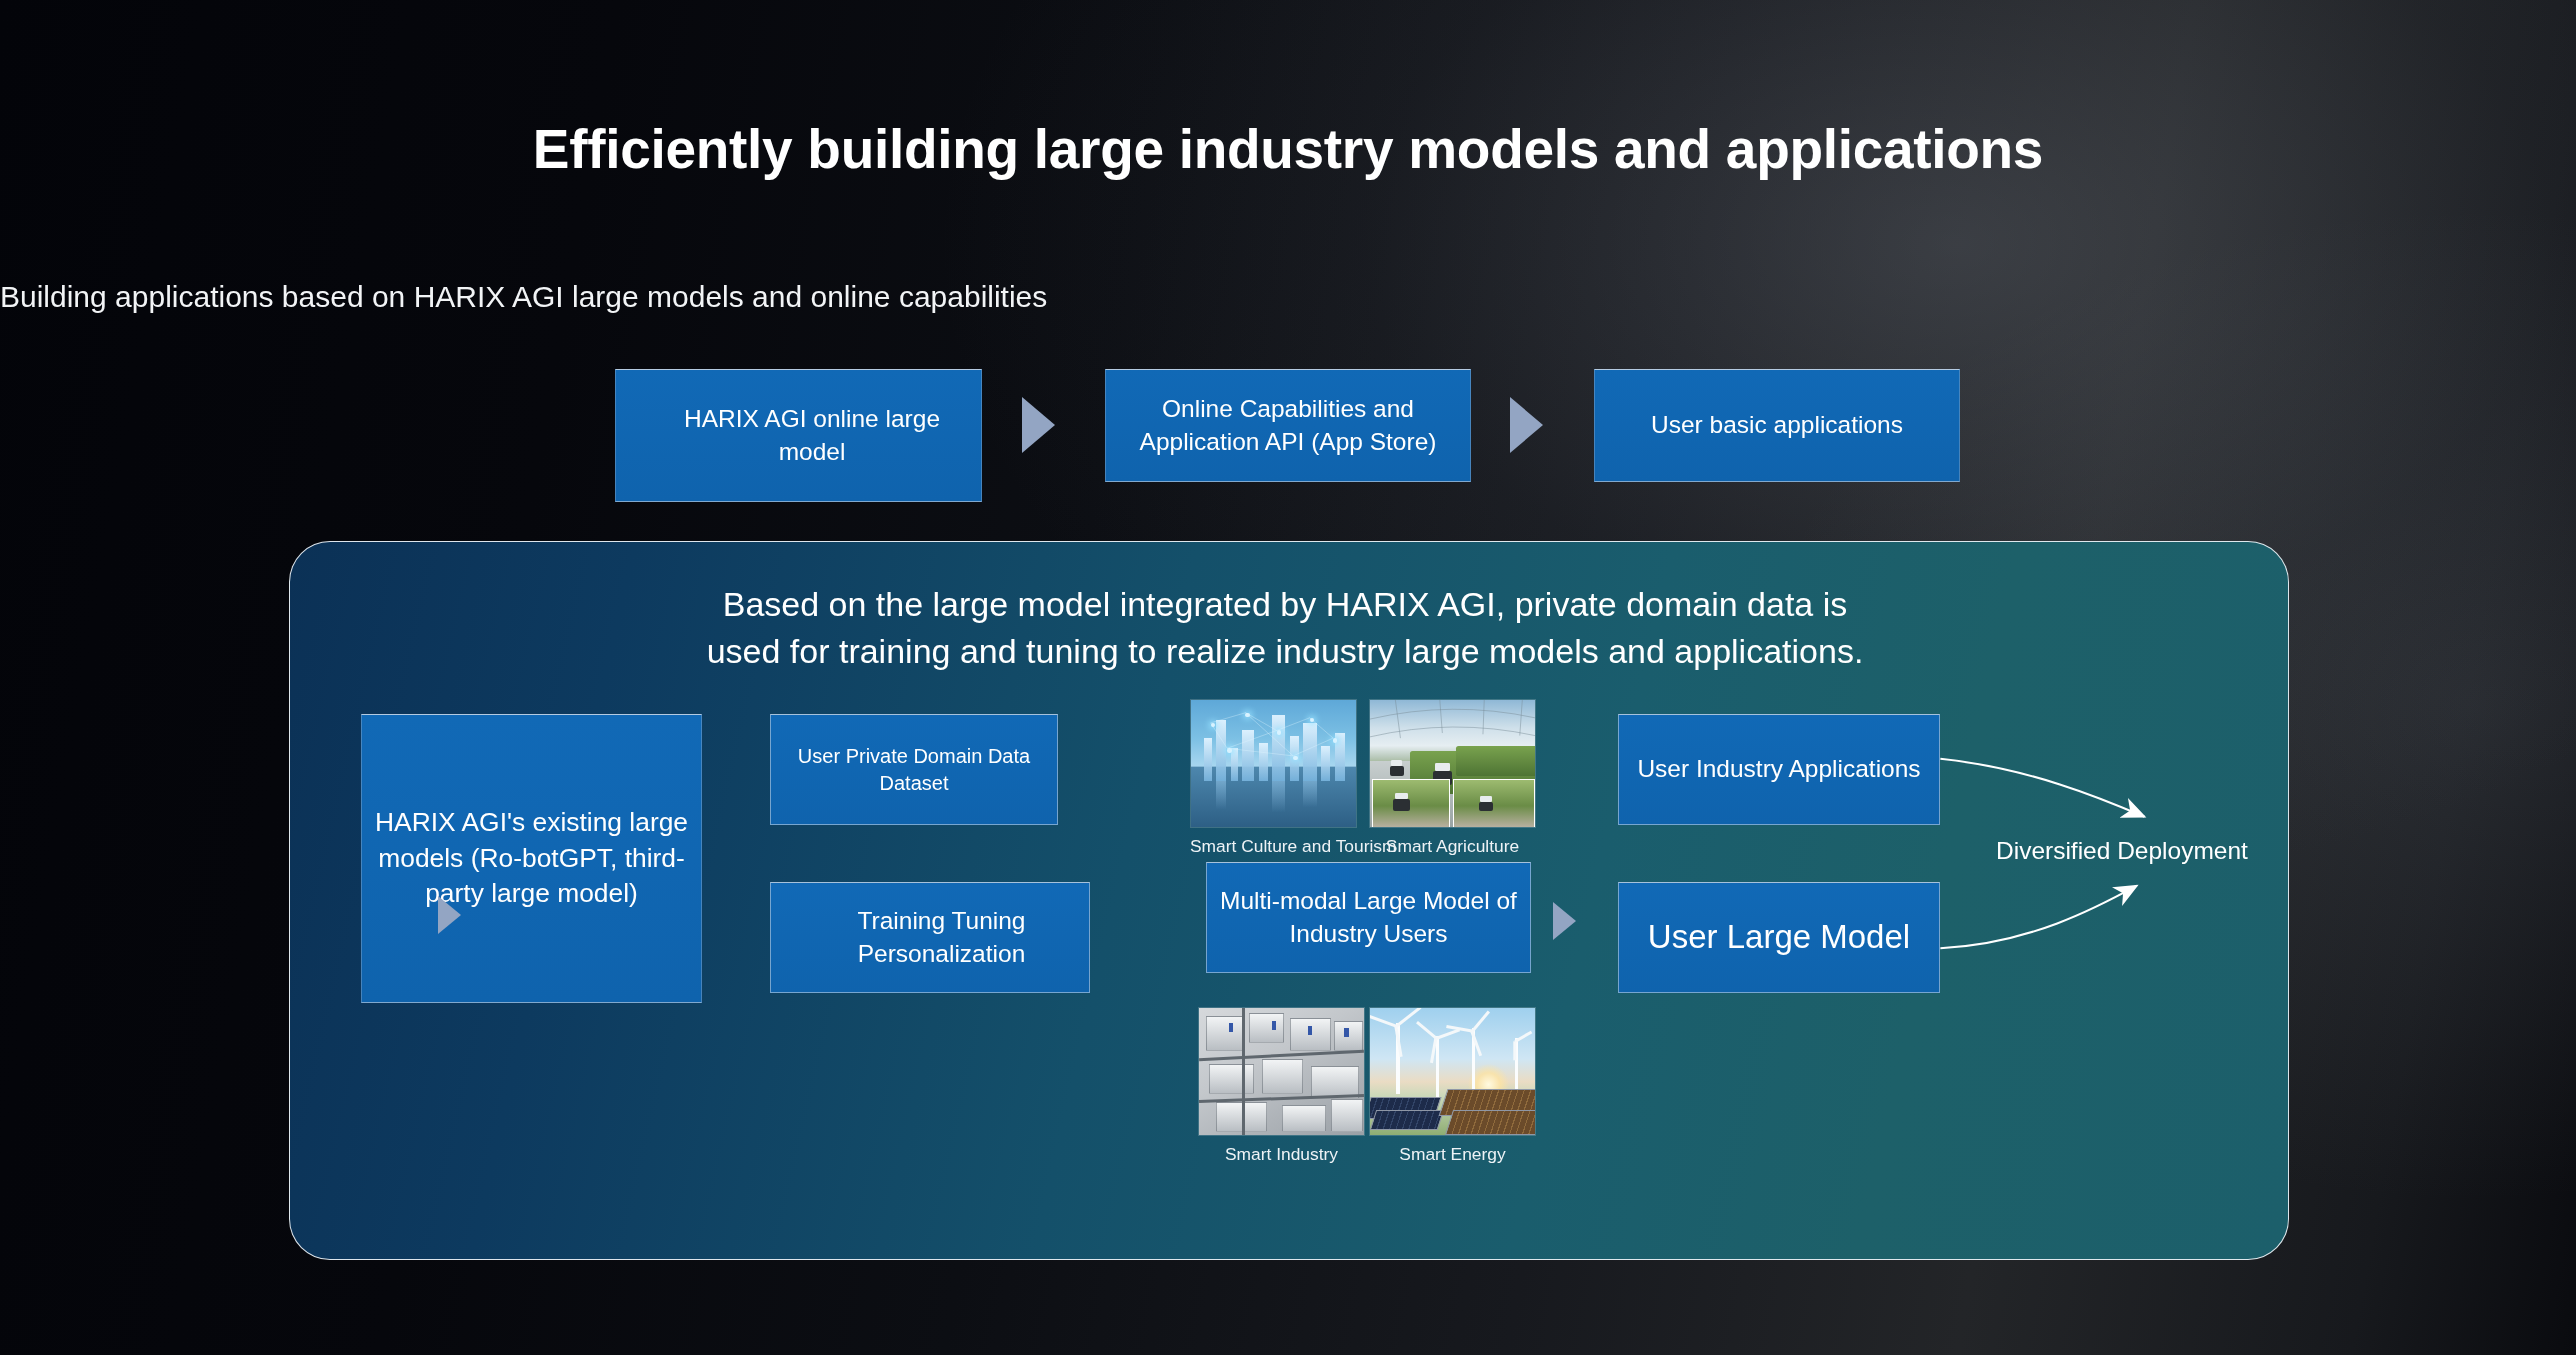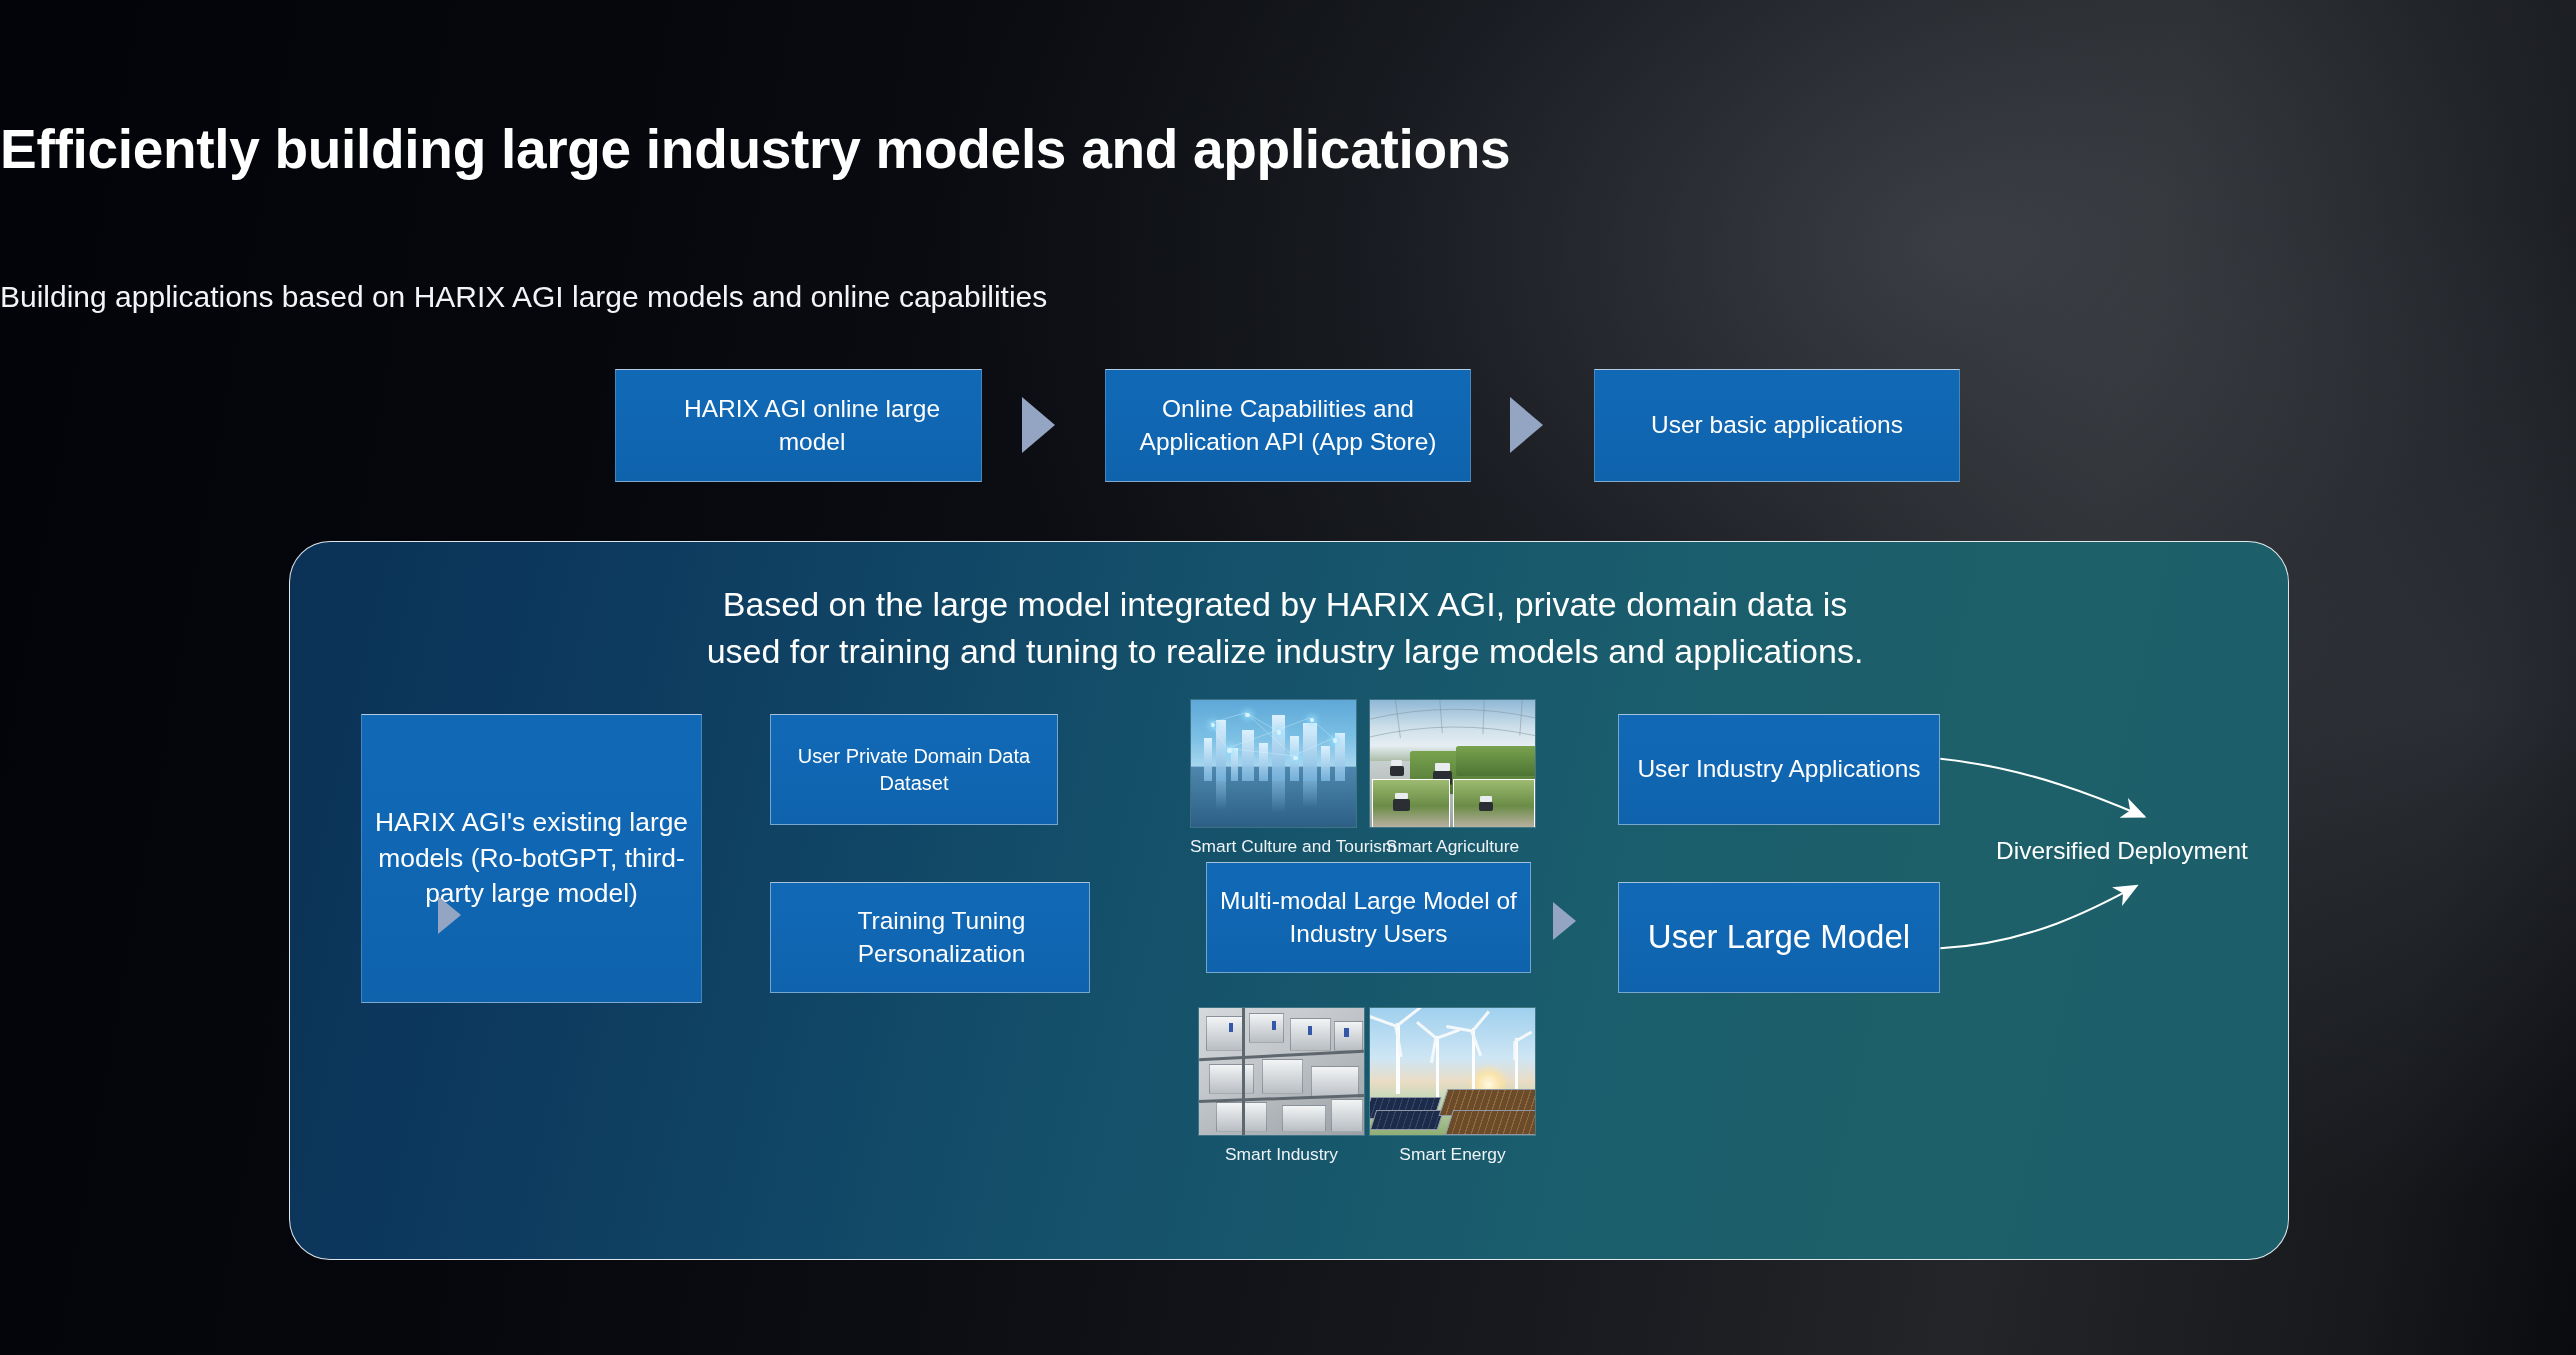--- a/index.html
+++ b/index.html
@@ -16,21 +16,21 @@
     background:
       radial-gradient(ellipse 1417px 902px at 76% 18%, rgba(120,126,136,0.32) 0%, rgba(80,86,96,0.12) 42%, rgba(0,0,0,0) 72%),
       radial-gradient(ellipse 1030px 708px at 96% 52%, rgba(105,112,122,0.22) 0%, rgba(0,0,0,0) 70%),
       linear-gradient(100deg, #030409 0%, #06070c 22%, #0c0e13 42%, #17191e 62%, #232528 78%, #17191d 92%, #0a0b0f 100%);
   }
   
   .title {
     position: absolute;
     left: 0; right: 0;
     top: 117px;
-    text-align: left;
+    text-align: center;
     color: #ffffff;
     font-size: 55px;
     font-weight: 700;
     letter-spacing: -0.3px;
     white-space: nowrap;
   }
   .subtitle {
     position: absolute;
     left: 0; right: 0;
     top: 280px;
@@ -69,21 +69,21 @@
     border-style: solid;
     border-color: transparent transparent transparent #93a5c3;
   }
   .tri-down {
     position: absolute;
     width: 0; height: 0;
     border-style: solid;
     border-color: #93a5c3 transparent transparent transparent;
   }
   
-  #row1-box1 { left: 615px;  top: 369px;  width: 367px;  height: 113px; font-size: 24.5px; padding-left: 36px; }
+  #row1-box1 { left: 615px;  top: 369px;  width: 367px;  height: 133px; font-size: 24.5px; padding-left: 36px; }
   #row1-arrow1 { left: 1022px; top: 397px; border-width: 28px 0 28px 33px; }
   #row1-box2 { left: 1105px; top: 369px; width: 366px; height: 113px; font-size: 24.5px; }
   #row1-arrow2 { left: 1510px; top: 397px; border-width: 28px 0 28px 33px; }
   #row1-box3 { left: 1594px; top: 369px; width: 366px; height: 113px; font-size: 24.5px; }
 
   
   #panel {
     position: absolute;
     left: 289px;
     top: 541px;

